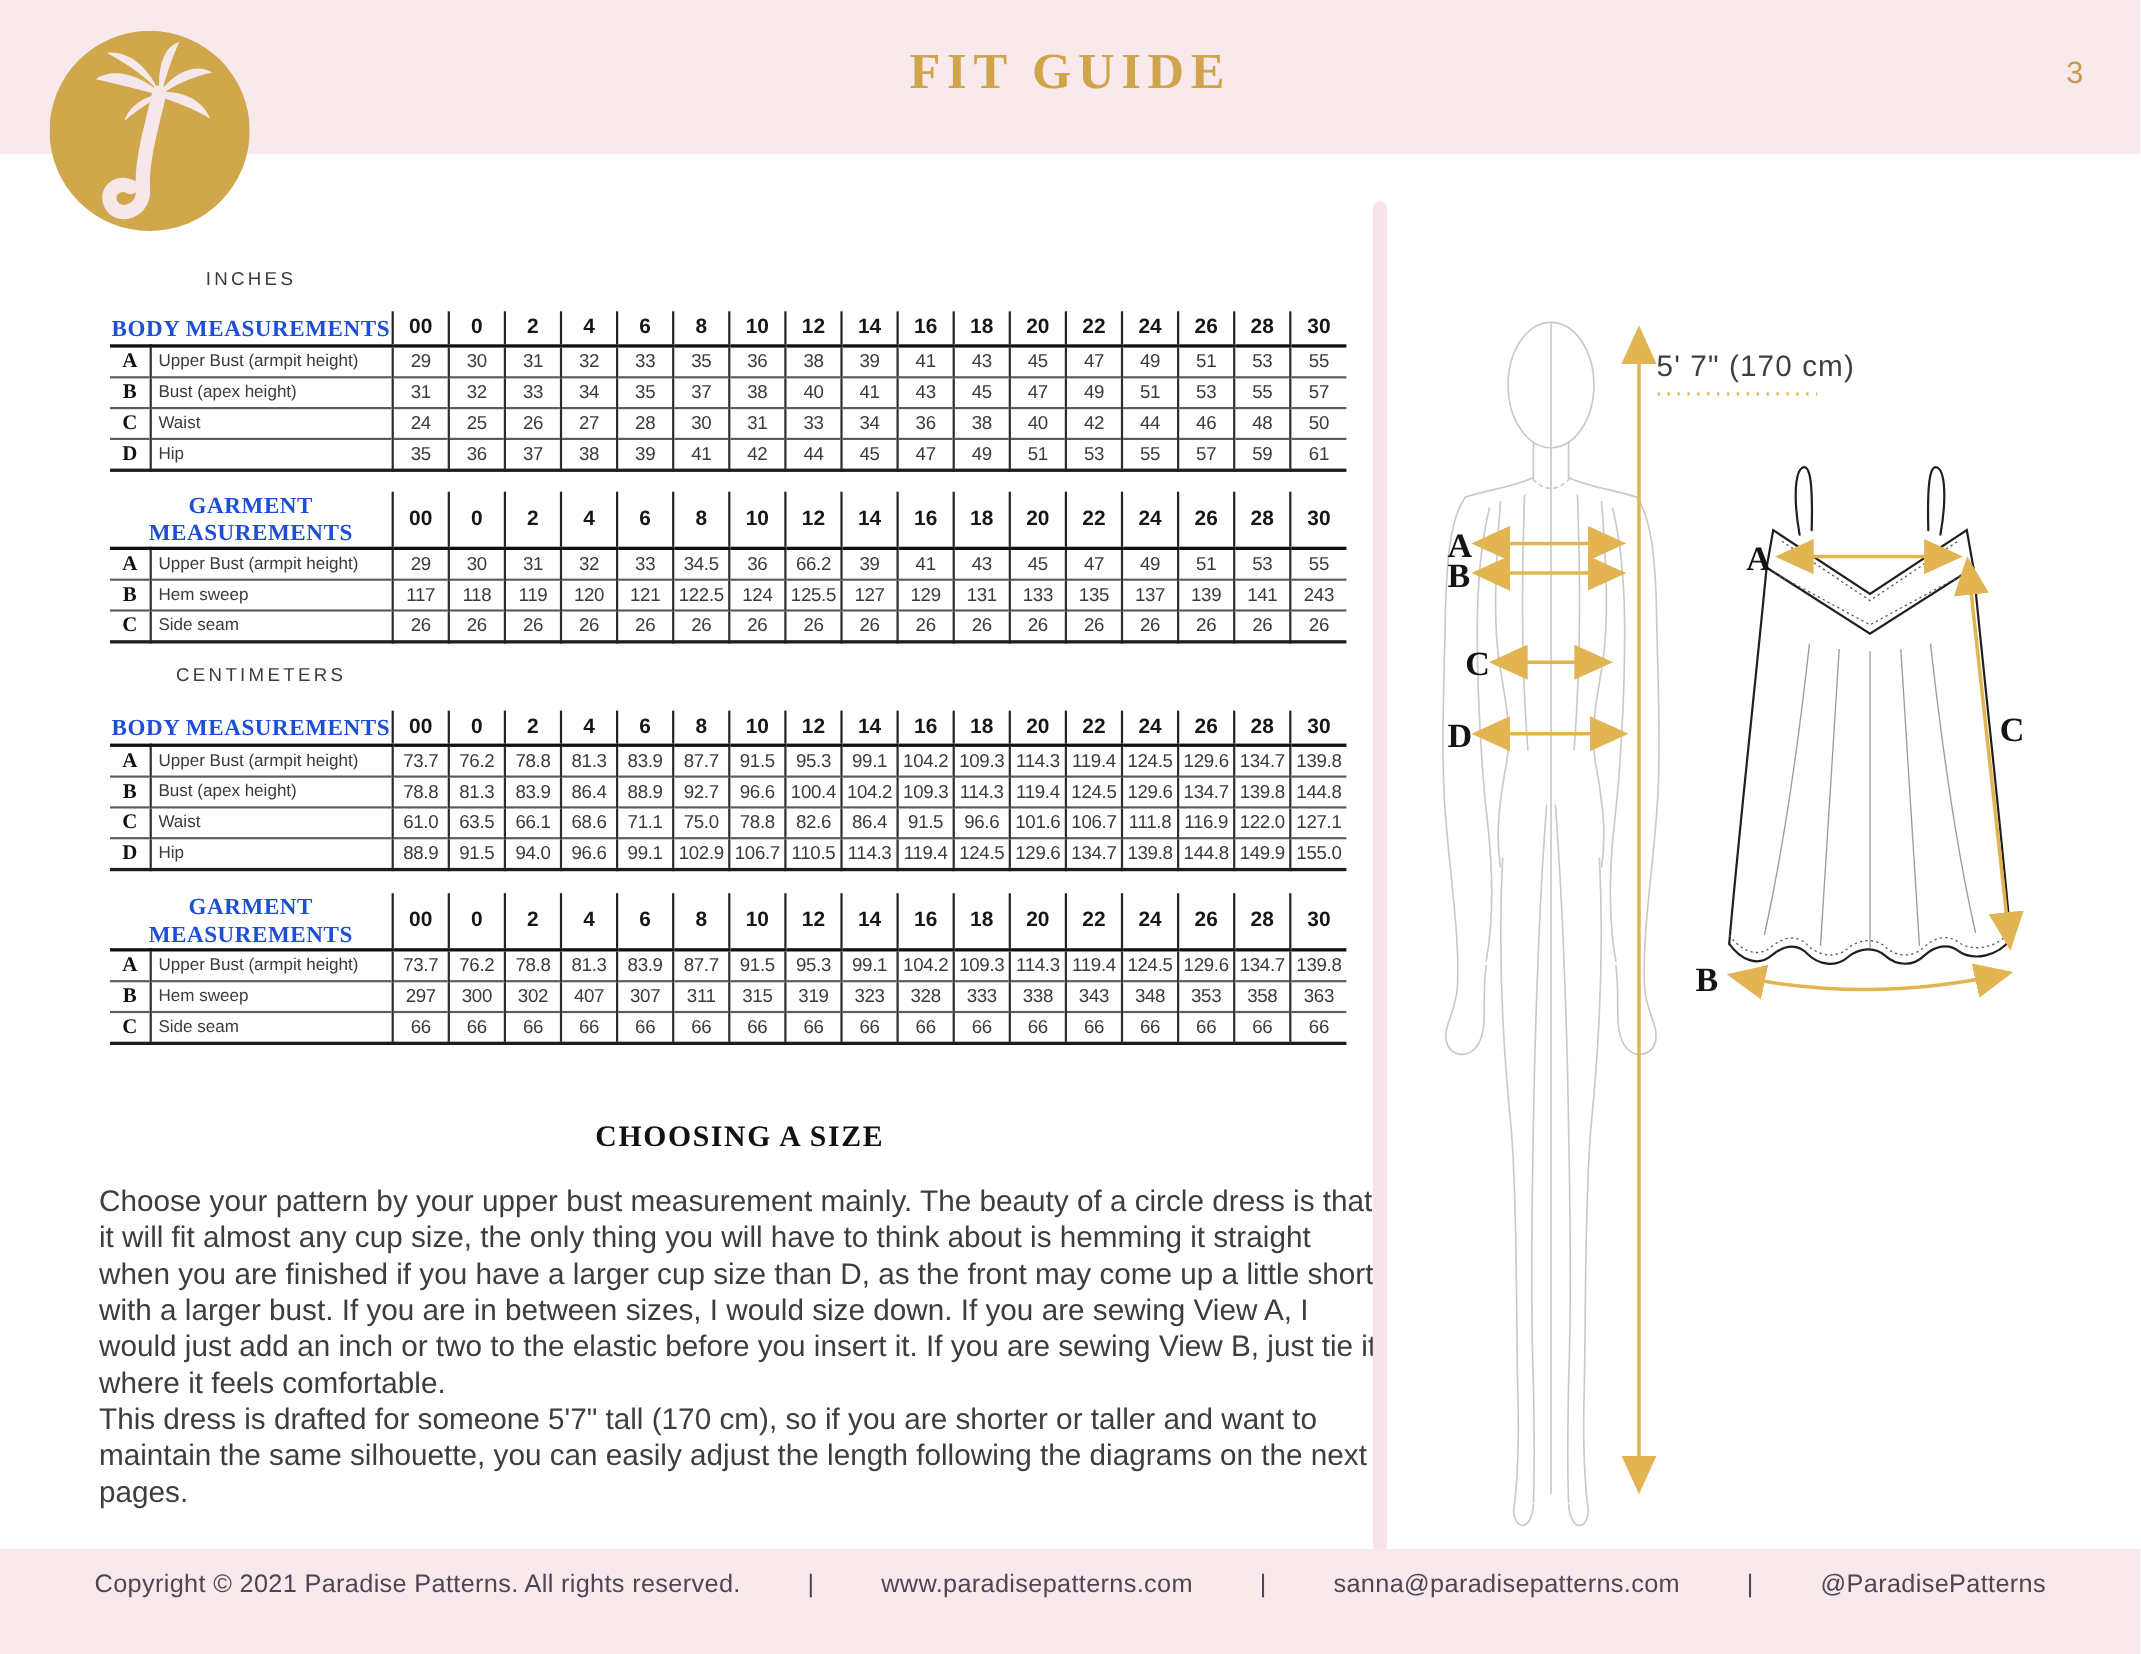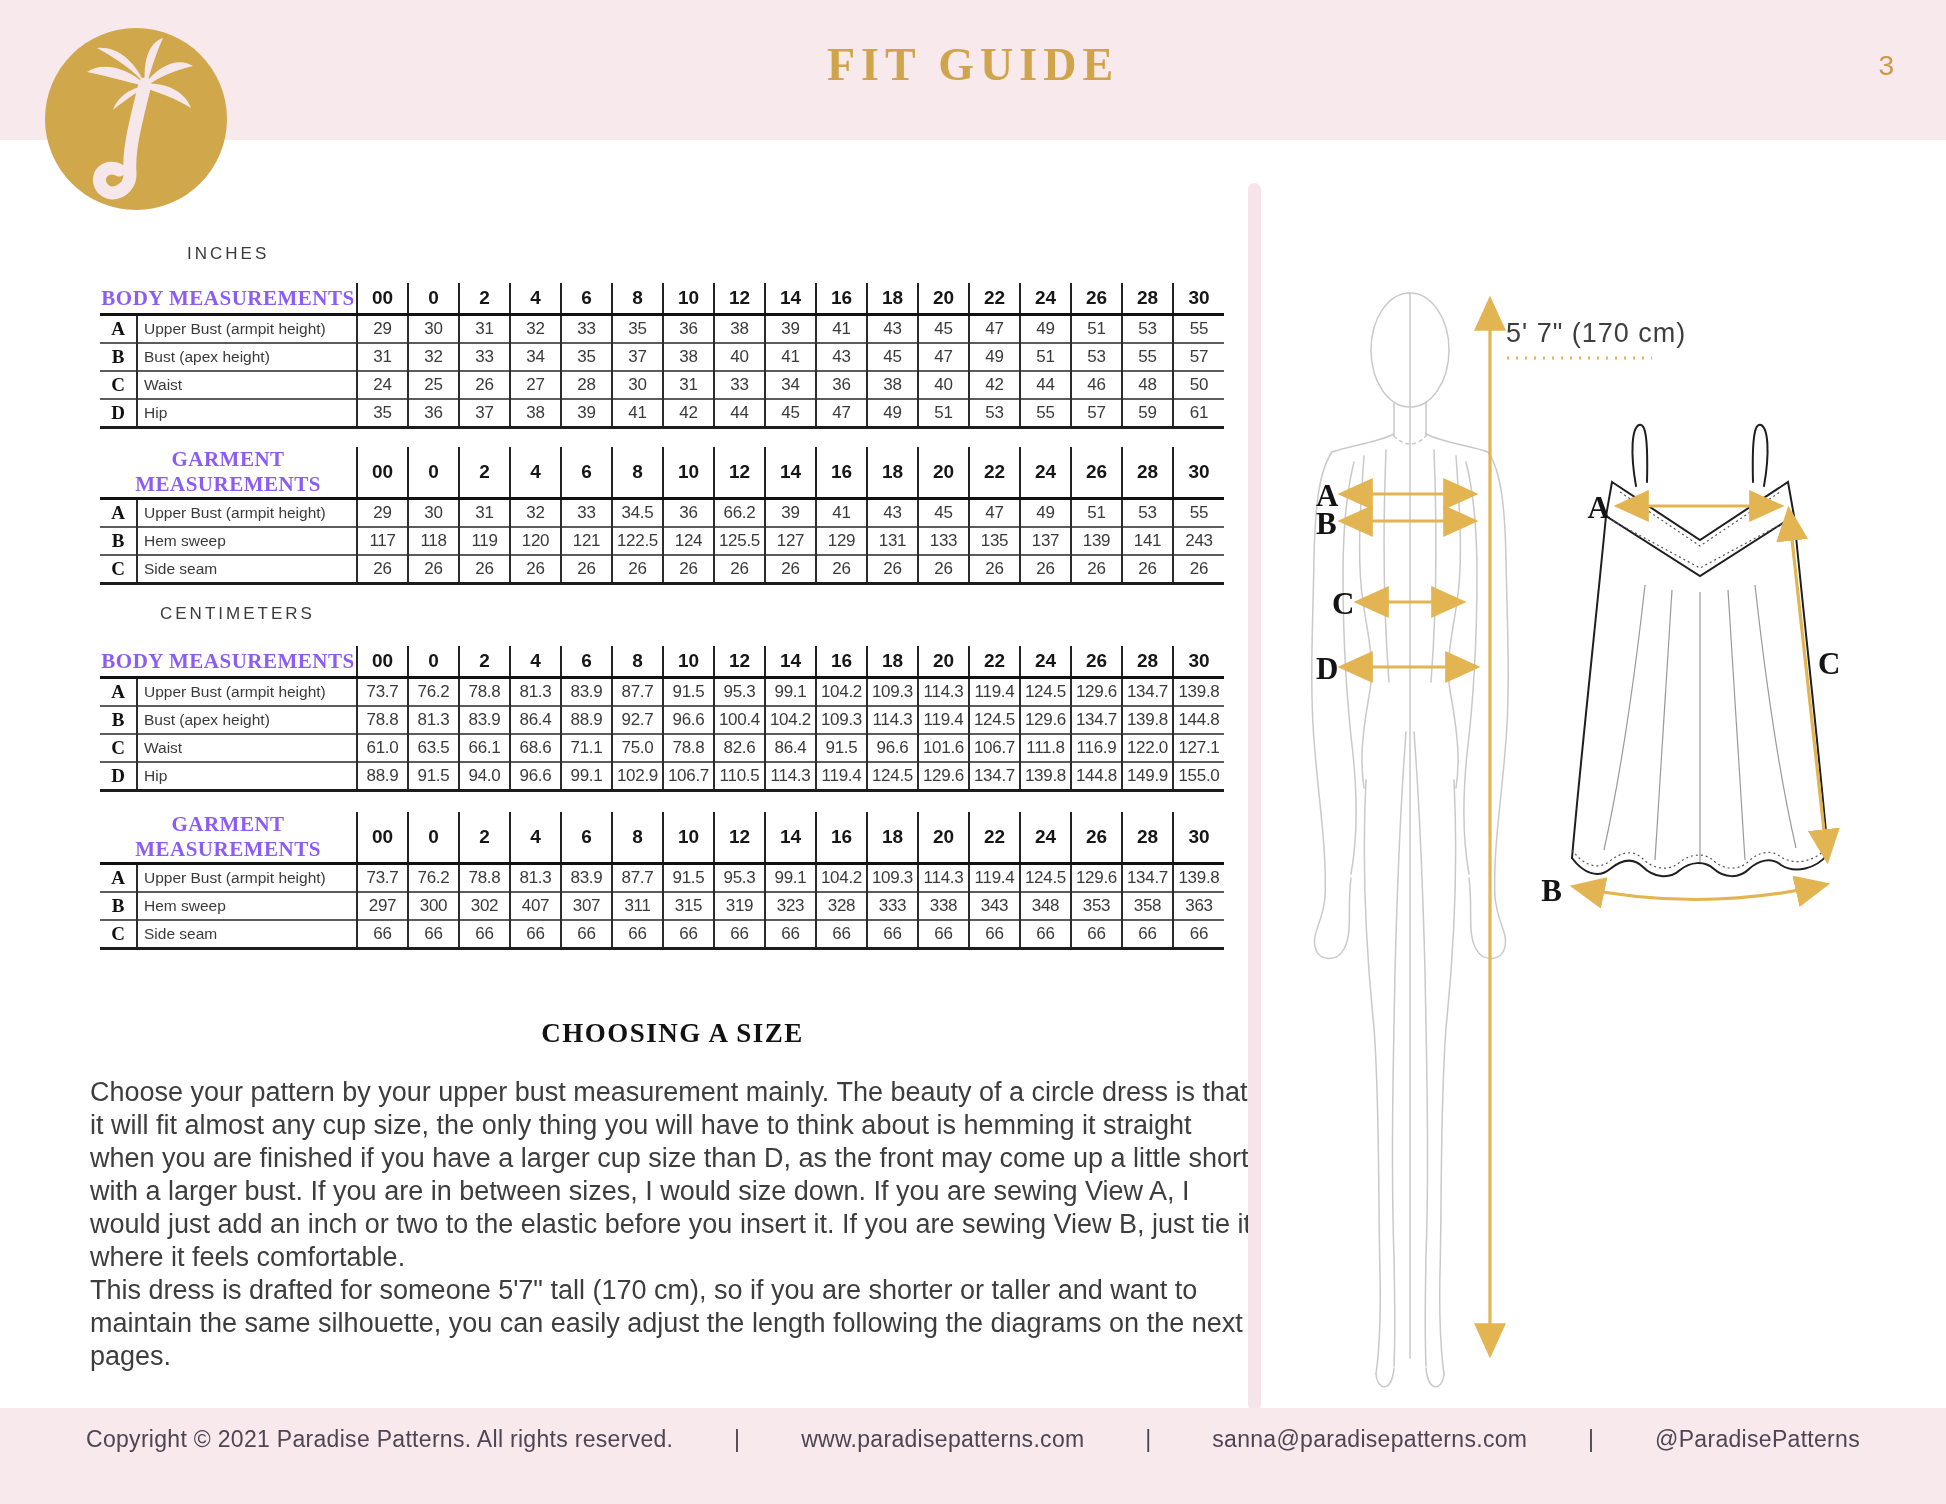--- a/index.html
+++ b/index.html
@@ -26,21 +26,21 @@
   .tbl{position:absolute;left:100px;}
   .tbl-inches-body{top:283px;}
   .tbl-inches-garment{top:447px;}
   .tbl-cm-body{top:646px;}
   .tbl-cm-garment{top:812px;}
   .meas-table{border-collapse:collapse;table-layout:fixed;border-bottom:3px solid #1d1d1d;}
   .meas-table col.c-letter{width:37px;}
   .meas-table col.c-desc{width:220px;}
   .meas-table col.c-size{width:51px;}
   .meas-table th.label-head{font-family:"Liberation Serif",serif;font-weight:bold;font-size:21px;
-      letter-spacing:.5px;color:#8b5cf6;text-align:center;border-bottom:3px solid #111;height:30px;padding:0;}
+      letter-spacing:.5px;color:#1d4ed8;text-align:center;border-bottom:3px solid #111;height:30px;padding:0;}
   .meas-table th.size-head{font-size:19px;font-weight:bold;color:#161616;text-align:center;
       border-left:2px solid #222;border-bottom:3px solid #111;height:30px;padding:0;}
   .meas-table tbody td{border-top:2px solid #5c5c5c;height:26px;padding:0;text-align:center;}
   .meas-table tbody tr:first-child td{border-top:none;}
   .meas-table td.letter{font-family:"Liberation Serif",serif;font-weight:bold;font-size:19px;color:#111;}
   .meas-table td.desc{text-align:left;padding-left:6px;font-size:15.5px;color:#3a3a3a;border-left:2px solid #2c2c2c;}
   .meas-table td.val{font-size:17px;color:#3a3a3a;border-left:2px solid #2c2c2c;letter-spacing:-.3px;}
 
   
   .choosing-head{position:absolute;left:90px;top:1018px;width:1165px;text-align:center;

